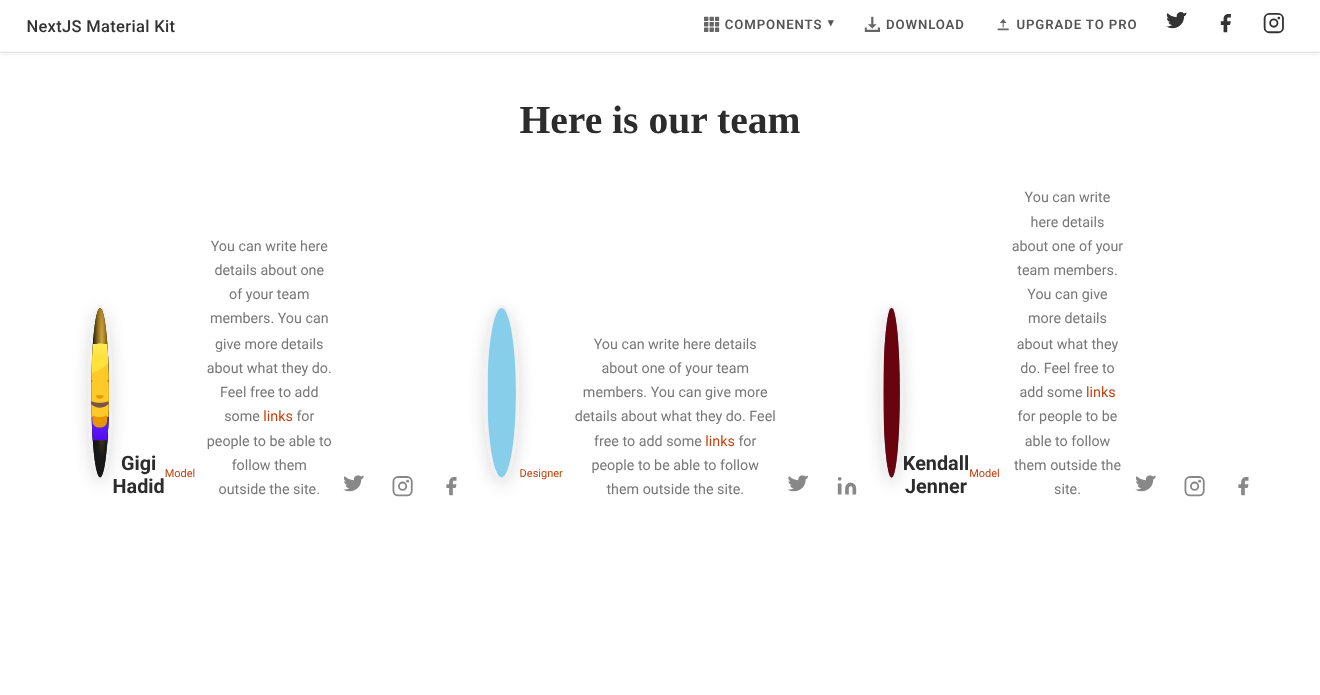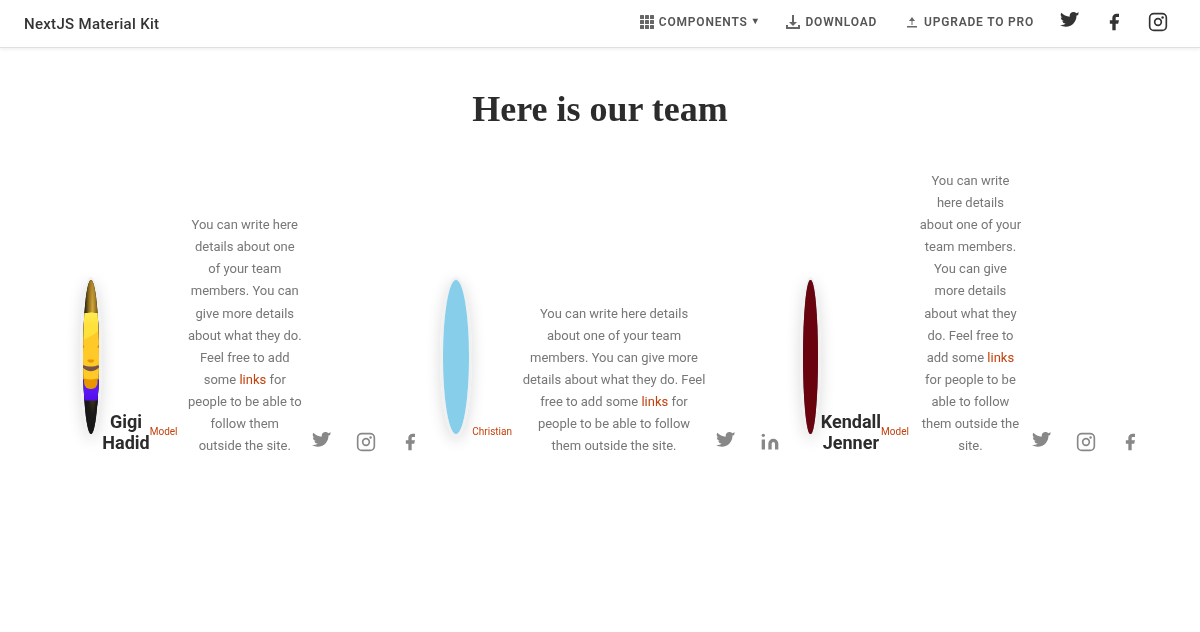--- a/index.html
+++ b/index.html
@@ -302,21 +302,21 @@
             <ellipse cx="80" cy="57" rx="42" ry="8" fill="#3d3d4d"></ellipse>
             <rect x="38" y="20" width="84" height="40" rx="8" fill="#4a4a5a"></rect>
 
             <rect x="44" y="54" width="22" height="5" fill="#6a6a7a"></rect>
 
             <ellipse cx="47" cy="90" rx="6" ry="8" fill="#c4845a"></ellipse>
             <ellipse cx="113" cy="90" rx="6" ry="8" fill="#c4845a"></ellipse>
           </svg>
         </div>
       </div>
-      <div class="member-role">Christian</div>
+      <div class="member-role">Designer</div>
       <p class="member-desc">
         You can write here details about one of your team members. You can give more details about what they do. Feel free to add some <a href="#">links</a> for people to be able to follow them outside the site.
       </p>
       <div class="social-row">
         <span class="social-icon">
           <svg width="20" height="20" viewBox="0 0 24 24" fill="#888">
             <path d="M23 3a10.9 10.9 0 01-3.14 1.53A4.48 4.48 0 0022.43.36a9 9 0 01-2.88 1.1A4.52 4.52 0 0016.11 0c-2.5 0-4.52 2.02-4.52 4.52 0 .35.04.7.11 1.03C7.69 5.37 4.07 3.58 1.64.9a4.52 4.52 0 001.4 6.03 4.48 4.48 0 01-2.05-.57v.06c0 2.19 1.56 4.02 3.63 4.43a4.52 4.52 0 01-2.04.08 4.52 4.52 0 004.22 3.14A9.07 9.07 0 010 15.54a12.8 12.8 0 006.92 2.03c8.3 0 12.84-6.88 12.84-12.85 0-.2 0-.39-.01-.58A9.18 9.18 0 0023 3z"></path>
           </svg>
         </span>
         <span class="social-icon">

